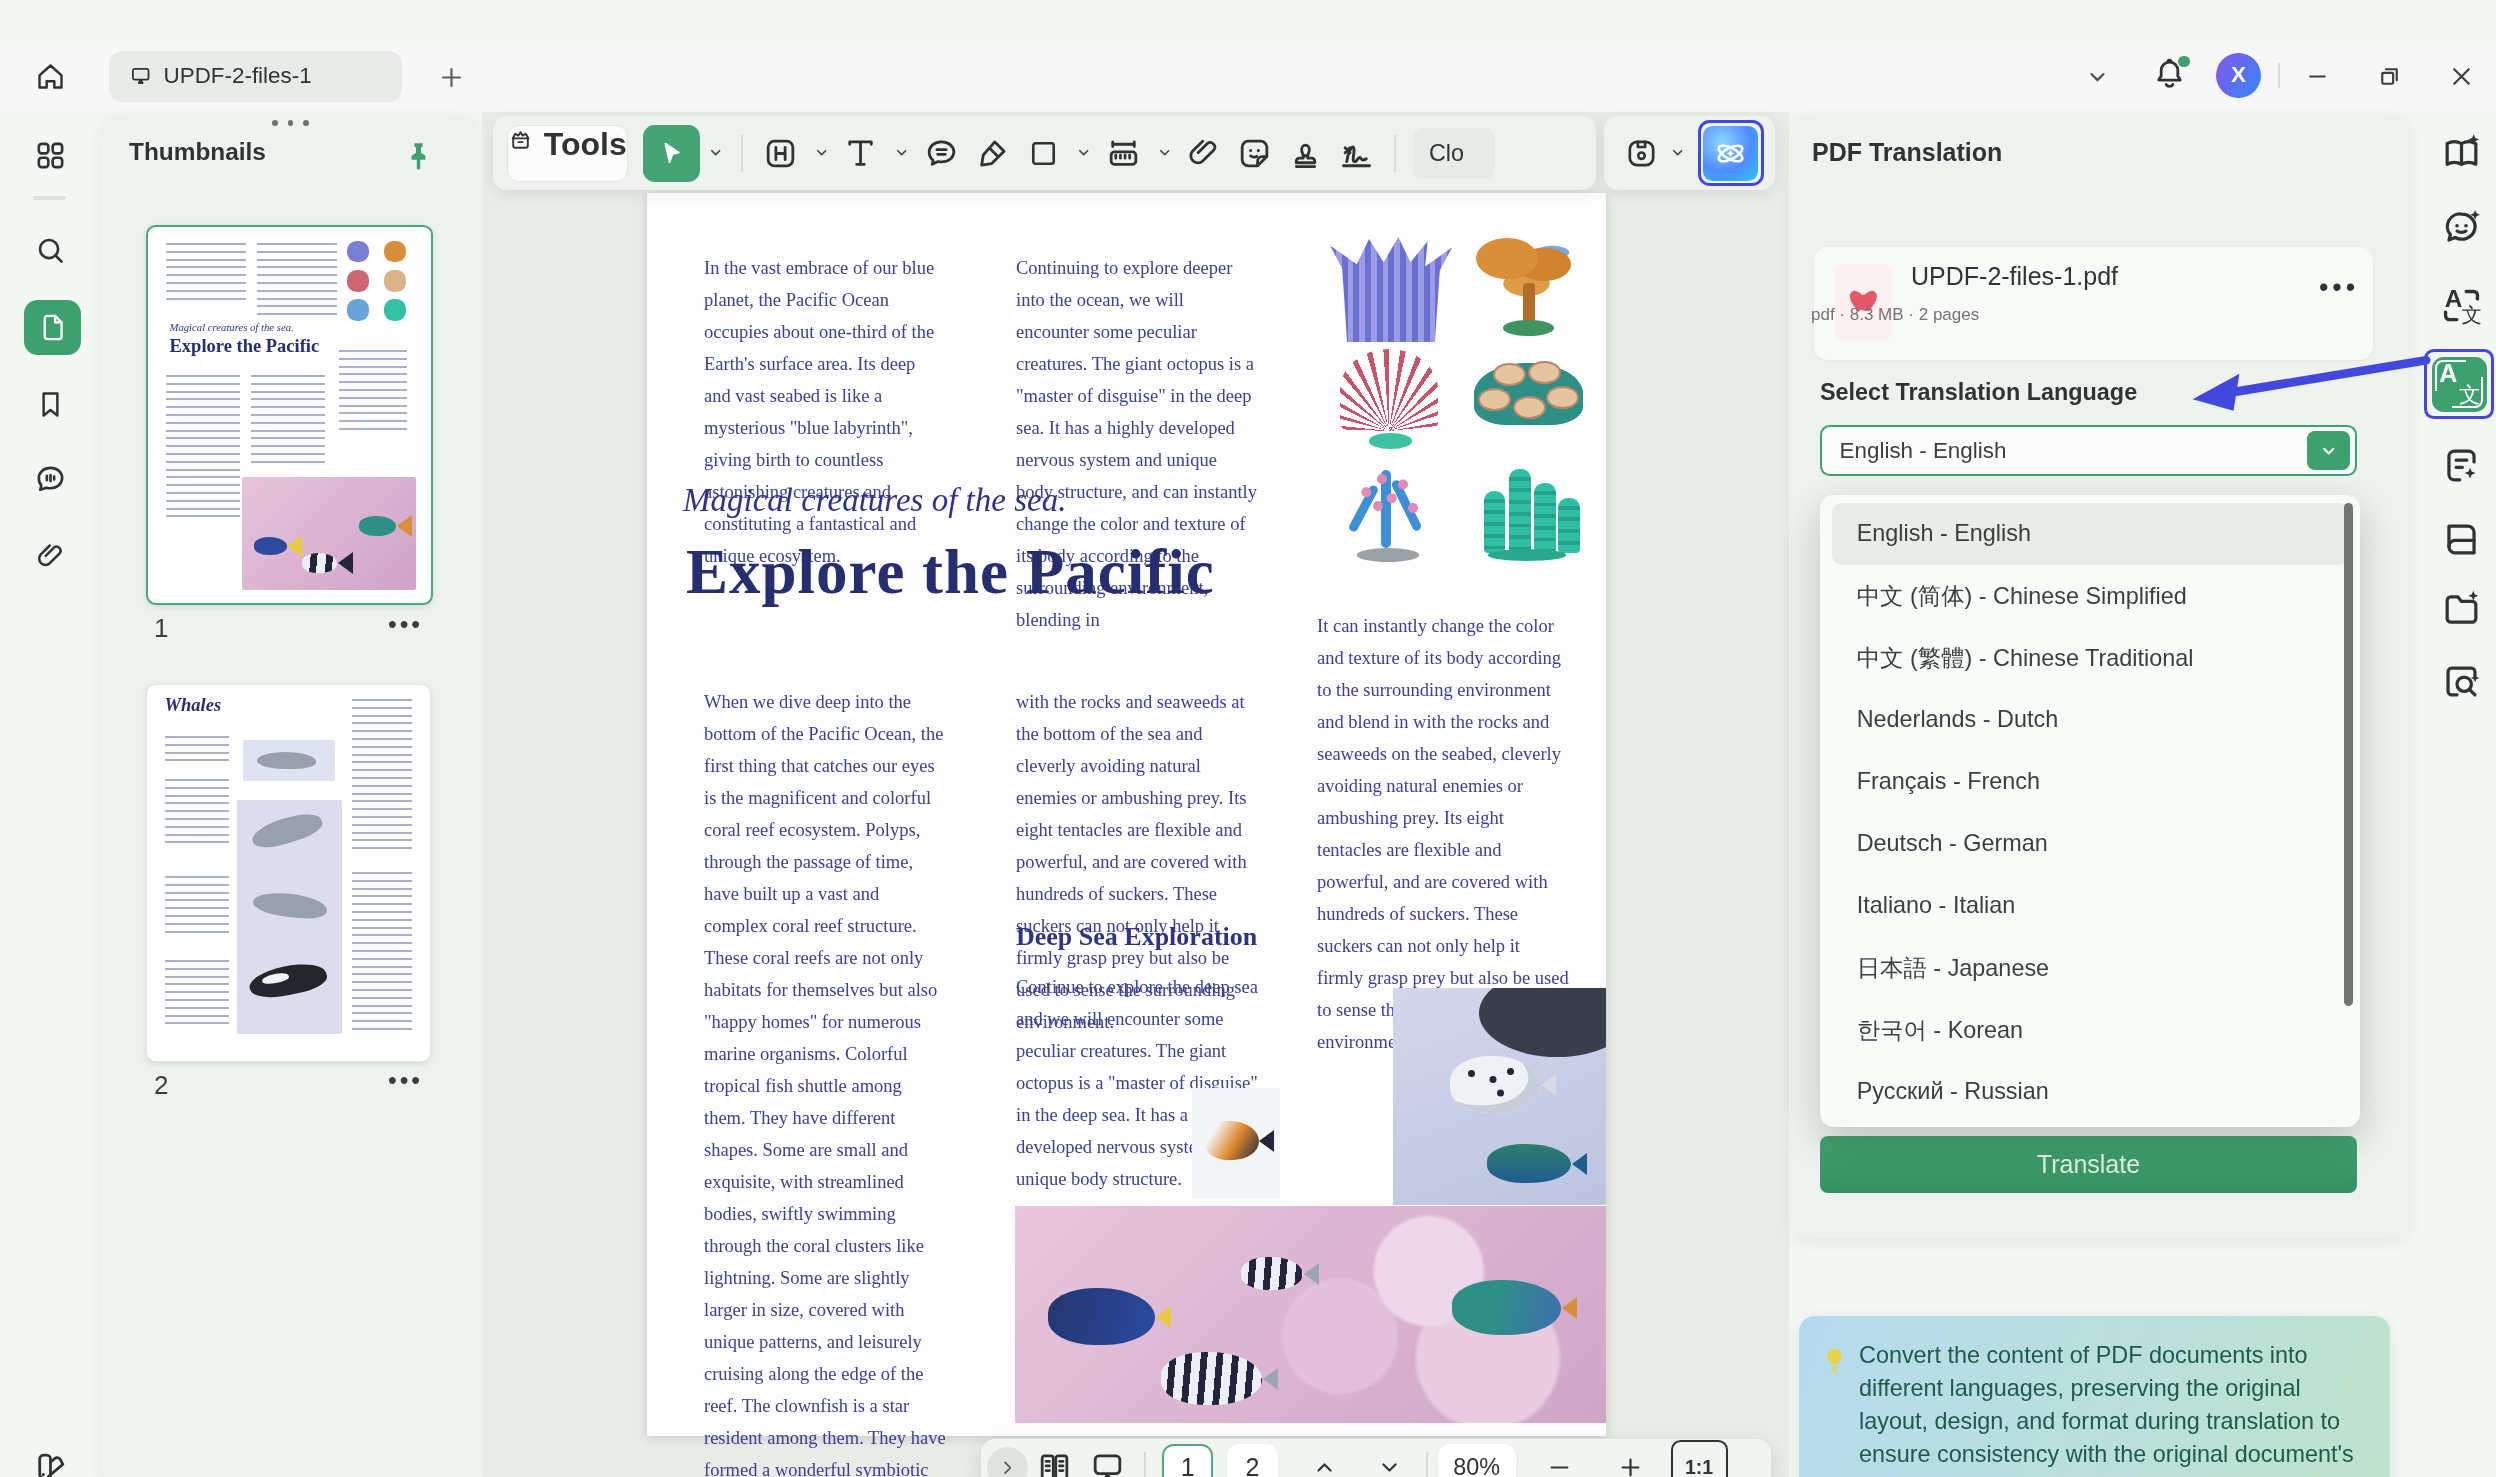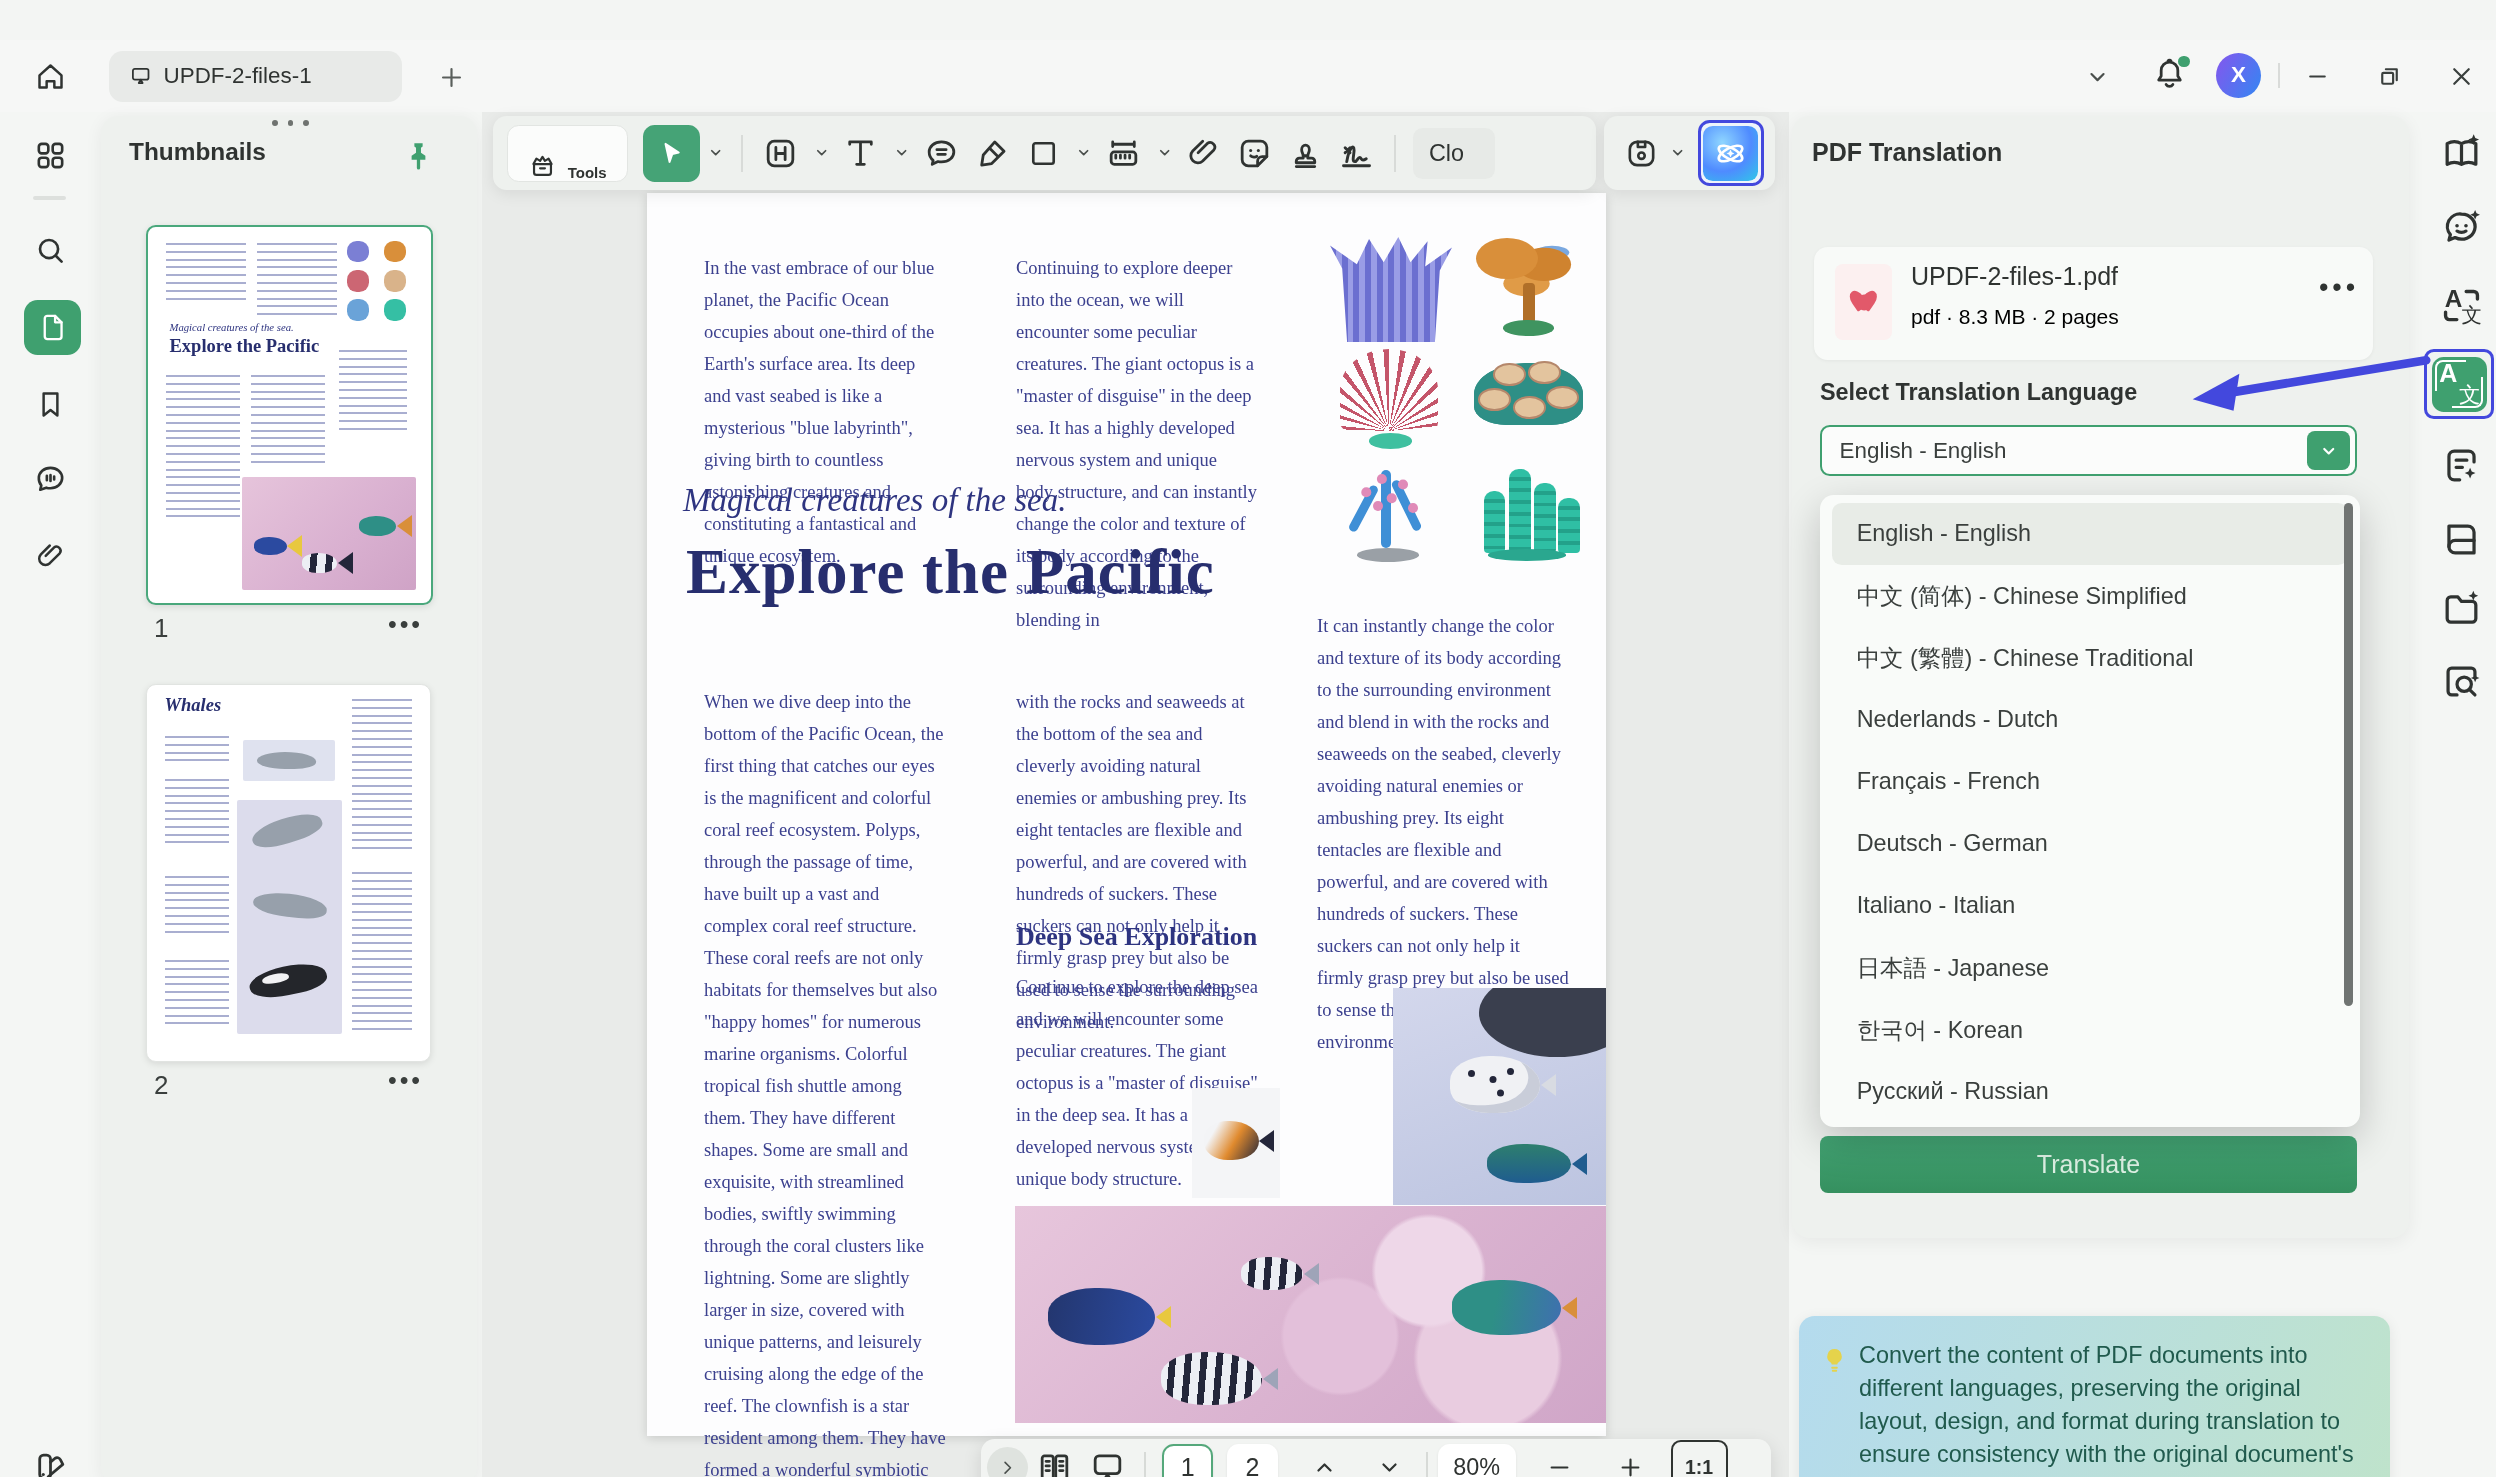--- a/index.html
+++ b/index.html
@@ -93,21 +93,21 @@
   .fish .tail{position:absolute;right:-15.6px;top:50%;transform:translateY(-50%);
       width:0;height:0;border:11.7px solid transparent;border-right:15.6px solid var(--t);}
   .striped .body{background:repeating-linear-gradient(95deg,#eceef4 0 8.8px,#23263a 8.8px 15.6px);}
 
   
   .toolbar{left:493px;top:76px;width:1103px;height:74px;background:#eef1ee;border-radius:13.7px;
            box-shadow:0 3.9px 15.6px rgba(0,0,0,.08);display:flex;align-items:center;}
   .toolbar2{left:1604px;top:76px;width:171px;height:74px;background:#eef1ee;border-radius:13.7px;
             box-shadow:0 3.9px 15.6px rgba(0,0,0,.08);display:flex;align-items:center;padding-left:15.6px;box-sizing:border-box;}
   .tools-btn{margin-left:13.7px;width:119px;height:55px;background:#fbfcfb;border:1px solid #e2e5e2;border-radius:11.7px;
-             display:flex;align-items:flex-end;justify-content:center;gap:11px;font-size:15px;font-weight:bold;color:#2f3331;}
+             display:flex;align-items:flex-start;justify-content:center;gap:11px;font-size:32px;font-weight:bold;color:#2f3331;}
   .pointer-btn{margin-left:15.6px;width:57px;height:57px;border-radius:11.7px;background:#45a376;
                display:flex;align-items:center;justify-content:center;}
   .tchev{margin:0 2px 0 3.9px;color:#4a4f4c;}
   .tsep{width:2px;height:37px;background:#d8dbd8;margin:0 11.7px;}
   .tbtn{width:51px;height:55px;display:flex;align-items:center;justify-content:center;color:#2f3331;}
   .close-btn{margin-left:5.9px;width:82px;height:51px;background:#e7eae7;border-radius:9.8px;overflow:hidden;
              display:flex;align-items:center;padding-left:15.6px;box-sizing:border-box;font-size:23.4px;color:#2f3331;}
   .ai-btn-wrap{margin-left:5.9px;width:66px;height:66px;border:3.9px solid #4348dd;border-radius:11.7px;
                display:flex;align-items:center;justify-content:center;box-sizing:border-box;background:#eef4fb;}
   .ai-btn{width:55px;height:55px;border-radius:9.8px;background:radial-gradient(circle at 35% 30%,#8fd6ff 0%,#4f8bff 55%,#2fc8e8 100%);
@@ -135,21 +135,21 @@
   .file-card{left:1814px;top:207px;width:559px;height:113px;background:#f8faf8;border-radius:13.7px;
              box-shadow:0 1px 3.9px rgba(0,0,0,.05);}
   .pdf-tile{left:1835px;top:224px;width:57px;height:76px;background:#fcf0f0;border-radius:7.8px;
             display:flex;align-items:center;justify-content:center;}
   .pdf-ribbon{width:25px;height:23.4px;position:relative;}
   .pdf-ribbon i{position:absolute;width:12.7px;height:19.5px;background:#e2596a;border-radius:60% 60% 60% 10%;}
   .pdf-ribbon i:nth-child(1){left:0;transform:rotate(-35deg);}
   .pdf-ribbon i:nth-child(2){right:0;transform:rotate(35deg) scaleX(-1);}
   .pdf-ribbon i:nth-child(3){left:6.8px;top:4.9px;transform:rotate(180deg);height:15.6px;}
   .file-name{left:1911px;top:222px;font-size:25px;color:#2f3331;}
-  .file-meta{left:1911px;top:265px;font-size:21px;color:#000000;}
+  .file-meta{left:1811px;top:265px;font-size:17px;color:#737373;}
   .file-dots{left:2319px;top:232px;font-size:27px;letter-spacing:3.9px;color:#2f3331;}
   .select-label{left:1820px;top:339px;font-size:23.4px;font-weight:bold;color:#2f3331;}
   .select-box{left:1820px;top:385px;width:537px;height:51px;background:#fbfcfb;border:2px solid #3fa06f;border-radius:9.8px;
               box-sizing:border-box;display:flex;align-items:center;}
   .select-value{margin-left:17.6px;font-size:22.4px;color:#3a3f3d;flex:1;}
   .select-chev{margin-right:4.9px;width:43px;height:39px;background:#3fa06f;border-radius:7.8px;
                display:flex;align-items:center;justify-content:center;color:#fff;}
   .dropdown{left:1820px;top:455px;width:540px;height:632px;background:#f9fbf9;border-radius:13.7px;
             box-shadow:0 13.7px 39px rgba(0,0,0,.20);padding:7.8px 0;box-sizing:border-box;z-index:30;}
   .lang-item{height:62px;display:flex;align-items:center;padding-left:25px;margin:0 11.7px;

